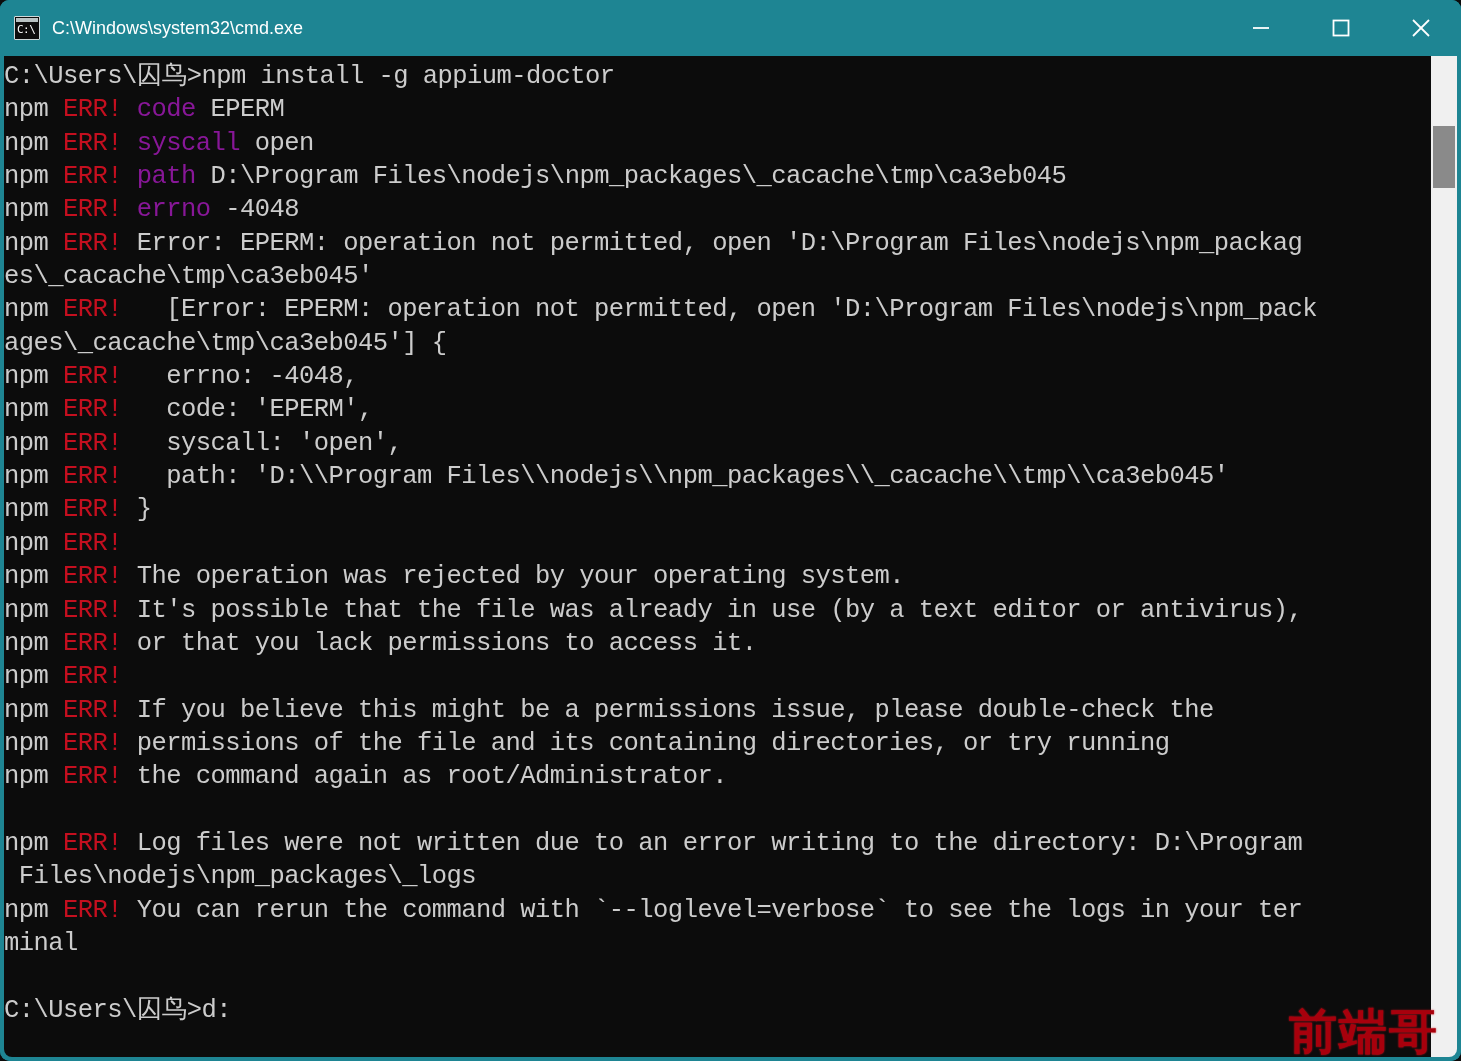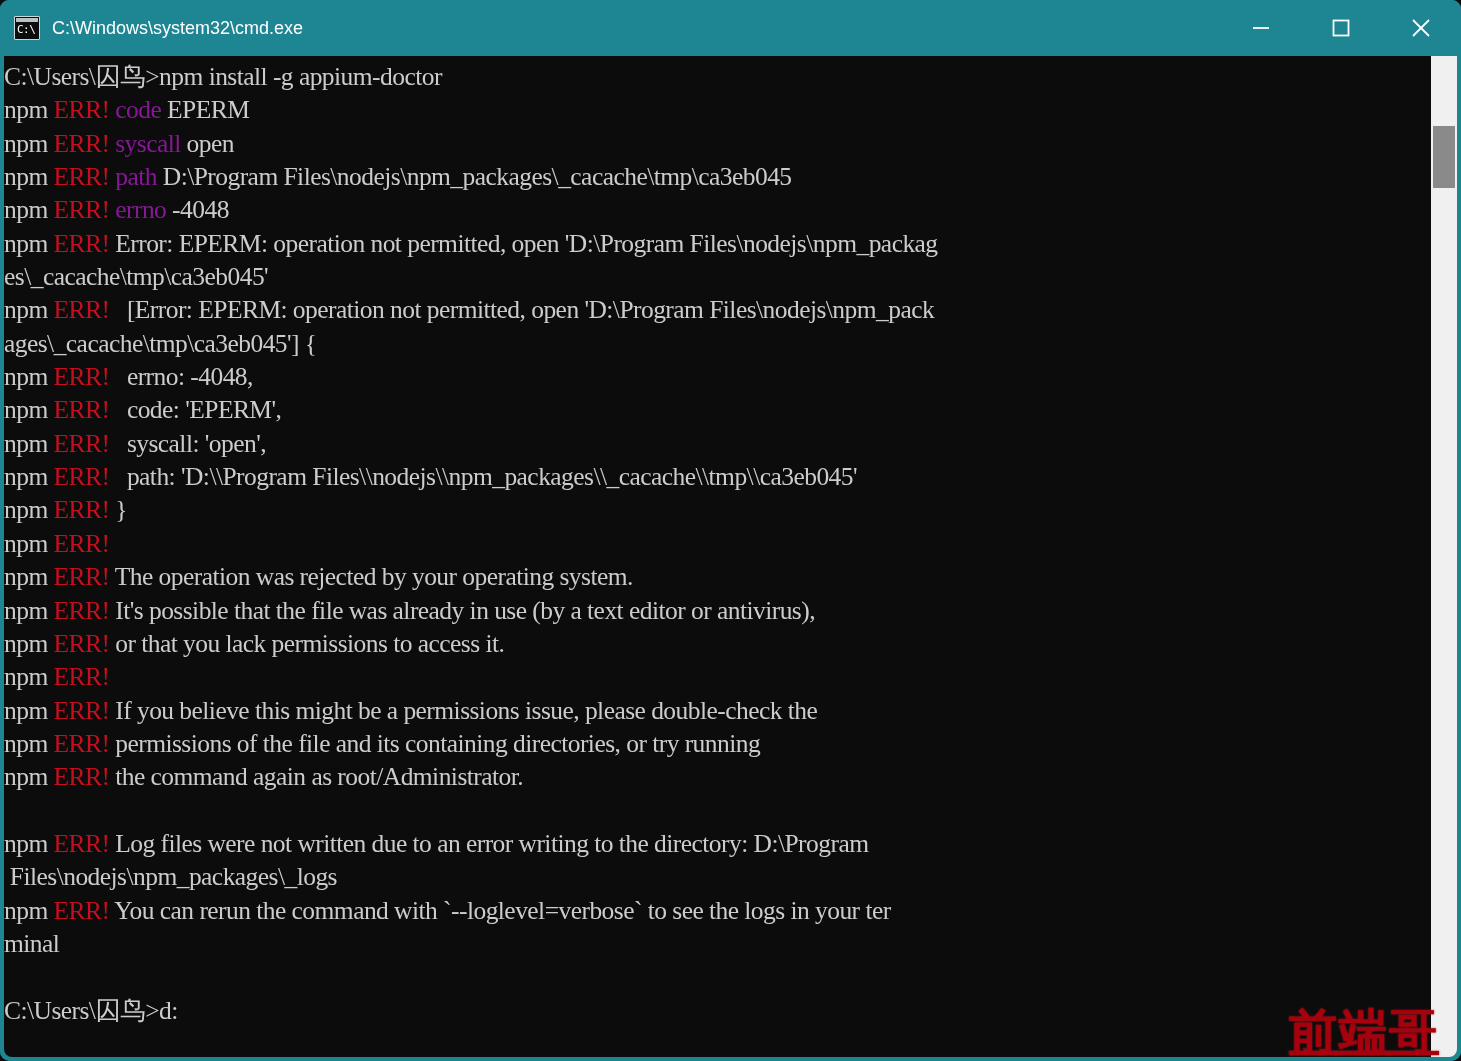--- a/index.html
+++ b/index.html
@@ -108,21 +108,21 @@
     box-sizing: border-box;
     border-bottom-left-radius: 8px;
   }
   #console-text {
     position: absolute;
     left: 0px;
     top: 4px;
     width: 1184px;
     margin: 0;
     padding: 0;
-    font-family: Liberation Serif, serif;
+    font-family: Liberation Mono, monospace;
     font-size: 25.5px;
     line-height: 33.35px;
     letter-spacing: -0.55px;
     color: #cccccc;
     white-space: pre;
   }
   .c-white { color: #cccccc; }
   .c-red   { color: #c50f1f; }
   .c-mag   { color: #881798; }
 
@@ -252,15 +252,15 @@
   </div>
 
   <div id="frame-left"></div>
   <div id="frame-right"></div>
   <div id="frame-bottom"></div>
 
   <div id="scrollbar" style="background: rgb(240, 240, 240);">
     <div id="scroll-thumb" style="background: rgb(138, 138, 138);"></div>
   </div>
 
-  <div id="watermark" style="color: rgb(168, 0, 12); text-decoration: underline;">前端哥</div>
+  <div id="watermark" style="color: rgb(168, 0, 12);">前端哥</div>
 
 </div>
 
 </body></html>

